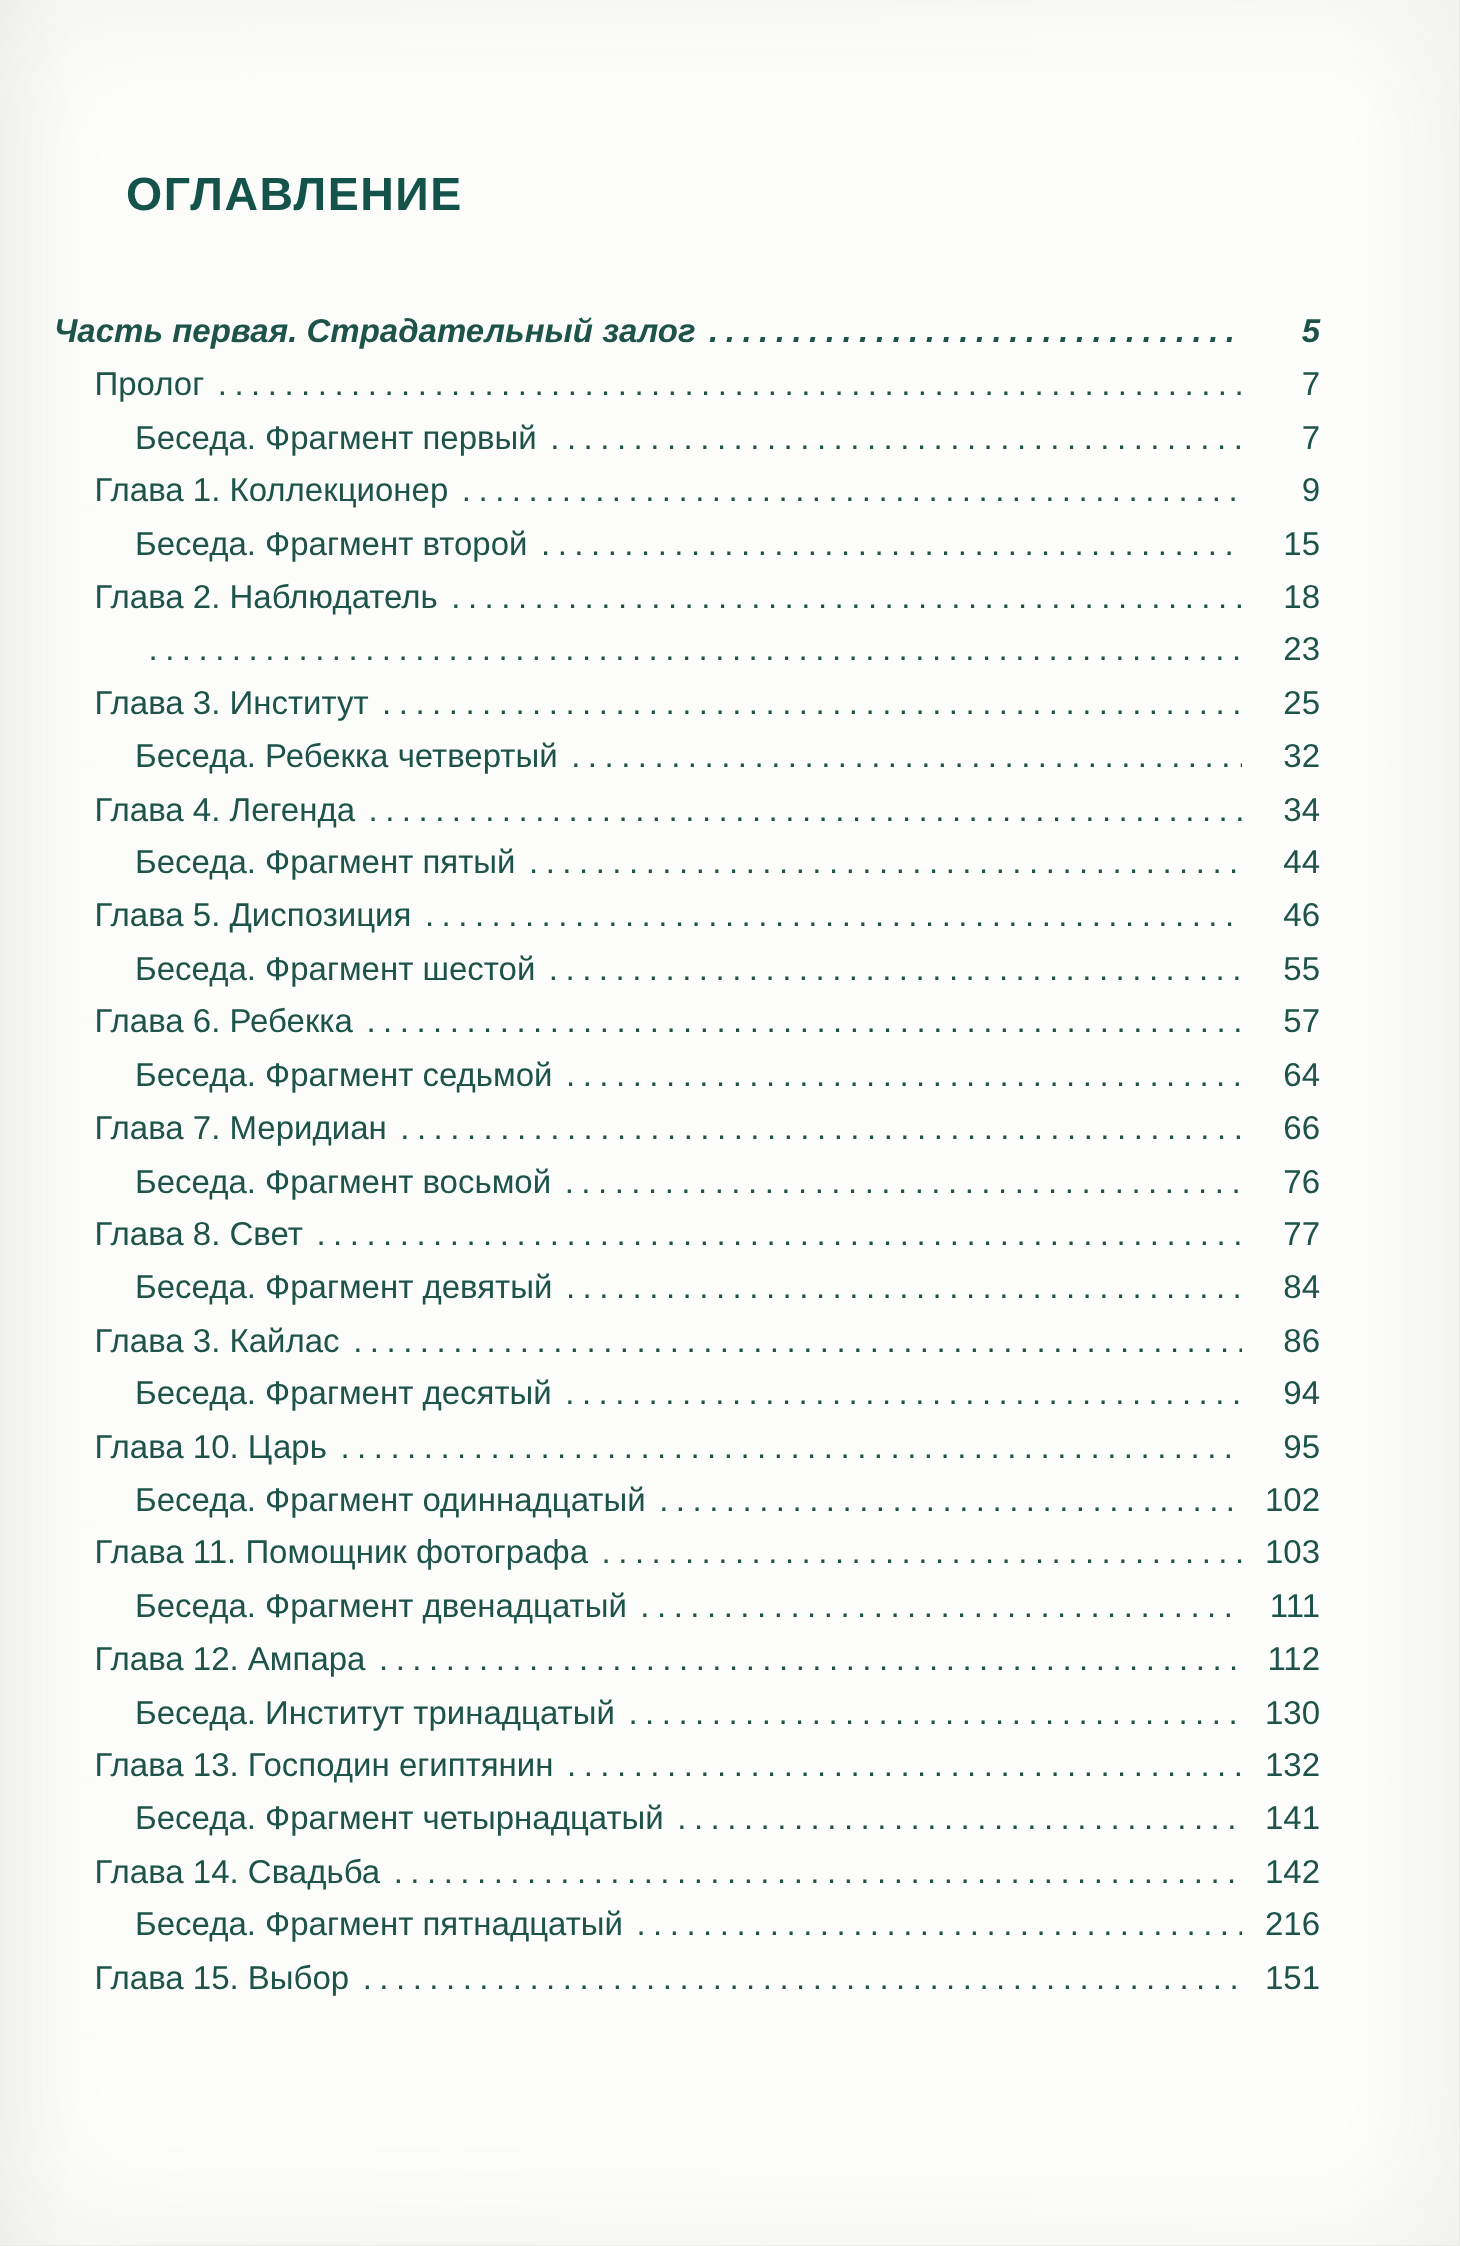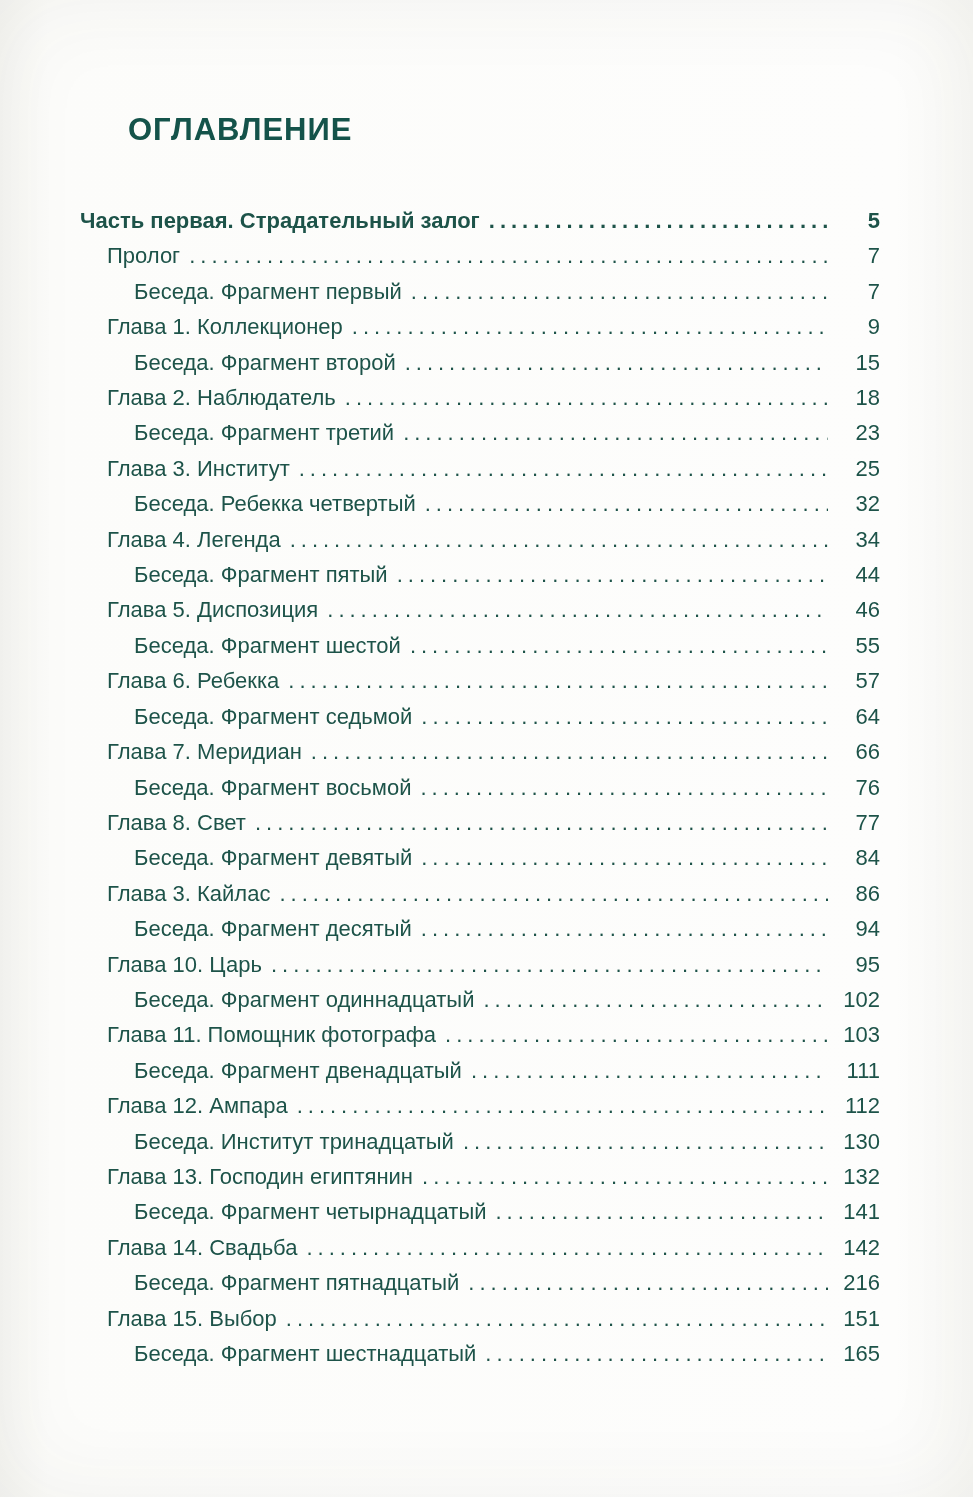--- a/index.html
+++ b/index.html
@@ -8,21 +8,21 @@
     background: #e9e9e7;
   }
   .page {
     position: relative;
     width: 973px;
     height: 1497px;
     margin: 0 auto;
     box-sizing: border-box;
     background: linear-gradient(90deg, #f6f6f3 0%, #fcfcfa 5%, #fdfdfc 92%, #f9f9f6 100%);
     box-shadow: inset 0 0 90px rgba(70, 70, 55, 0.06);
-    padding: 112px 93px 0 80px;
+    padding: 112px 93px 0 36px;
     overflow: hidden;
     font-family: "Liberation Sans", "DejaVu Sans", sans-serif;
   }
   .title {
     margin: 0 0 55px 48px;
     font-size: 31px;
     line-height: 36px;
     font-weight: 700;
     letter-spacing: 1px;
     color: #14534a;
@@ -49,21 +49,21 @@
   }
   .leader::after {
     content: "..........................................................................................................";
     letter-spacing: 5px;
   }
   .pagenum {
     min-width: 46px;
     text-align: right;
     white-space: nowrap;
   }
-  .level-0 { padding-left: 0; font-weight: 700; }
+  .level-0 { padding-left: 0; font-weight: 700; font-style: italic; }
   .level-1 { padding-left: 27px; }
   .level-2 { padding-left: 54px; }
 </style>
 </head>
 <body>
 
 <div class="page">
   <h1 class="title">ОГЛАВЛЕНИЕ</h1>
 
   <div class="toc" id="toc-list">
@@ -97,21 +97,20 @@
     <span class="pagenum">15</span>
   </div>
 
   <div class="row level-1">
     <span class="label">Глава 2. Наблюдатель</span>
     <span class="leader"></span>
     <span class="pagenum">18</span>
   </div>
 
   <div class="row level-2">
-    <span class="label">Беседа. Фрагмент третий</span>
     <span class="leader"></span>
     <span class="pagenum">23</span>
   </div>
 
   <div class="row level-1">
     <span class="label">Глава 3. Институт</span>
     <span class="leader"></span>
     <span class="pagenum">25</span>
   </div>
 
@@ -252,19 +251,14 @@
     <span class="leader"></span>
     <span class="pagenum">216</span>
   </div>
 
   <div class="row level-1">
     <span class="label">Глава 15. Выбор</span>
     <span class="leader"></span>
     <span class="pagenum">151</span>
   </div>
 
-  <div class="row level-2">
-    <span class="label">Беседа. Фрагмент шестнадцатый</span>
-    <span class="leader"></span>
-    <span class="pagenum">165</span>
-  </div>
 </div>
 </div>
 
 </body></html>

